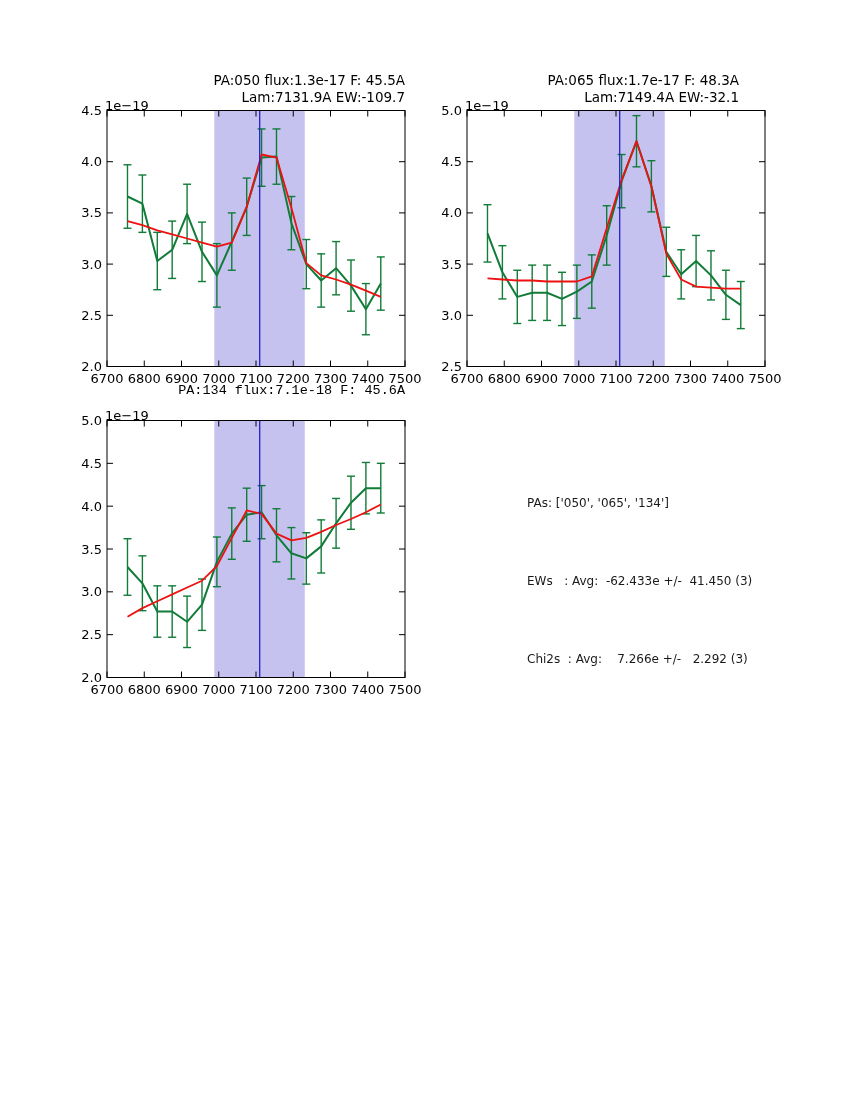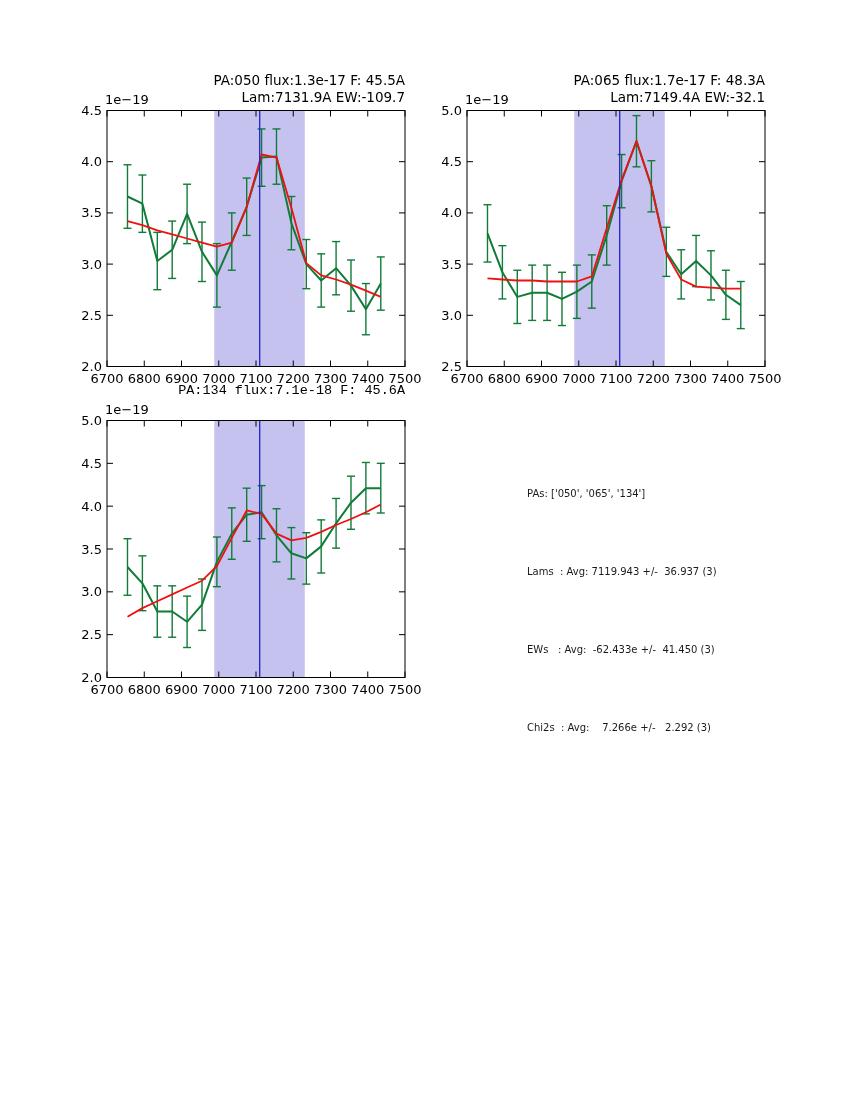--- a/index.html
+++ b/index.html
@@ -1,22 +1,22 @@
 <!DOCTYPE html>
 <html><head>
 <meta charset="utf-8">
 <style>
   html,body{margin:0;padding:0;background:#ffffff;}
   .page{position:relative;width:850px;height:1100px;background:#ffffff;overflow:hidden;
         font-family:"DejaVu Sans",sans-serif;color:#000;}
   #plots-svg{position:absolute;left:0;top:0;}
   svg text{font-family:"DejaVu Sans",sans-serif;font-size:13px;fill:#000;}
   .plot-title{position:absolute;text-align:right;font-size:13.5px;line-height:17px;color:#000;}
-  .offset-label{position:absolute;font-size:13px;color:#000;}
-  .info-block{position:absolute;left:527px;top:429px;font-size:10px;line-height:26px;
+  .offset-label{position:absolute;font-size:13px;color:#000;margin-top:6px;}
+  .info-block{position:absolute;left:527px;top:438px;font-size:12px;line-height:26px;
               white-space:pre;color:#1a1a1a;}
 </style>
 </head>
 <body>
 
 <div class="page">
 
   <svg id="plots-svg" width="850" height="1100">
       <g>
         <rect x="214.3" y="110.5" width="90.5" height="256" fill="#c5c2f0"></rect>
@@ -338,32 +338,31 @@
         <line x1="107" y1="420.5" x2="113" y2="420.5" stroke="#000000"></line>
         <line x1="405" y1="420.5" x2="399" y2="420.5" stroke="#000000"></line>
         <text x="102" y="425" text-anchor="end">5.0</text>
       </g>
     </svg>
 
   <div class="plot-title" style="left:107px;top:72px;width:298px;">
     <div>PA:050 flux:1.3e-17 F: 45.5A</div>
     <div>Lam:7131.9A EW:-109.7</div>
   </div>
-  <div class="plot-title" style="left:467px;top:72px;width:298px;">
+  <div class="plot-title" style="left:441px;top:72px;width:298px;">
     <div>PA:065 flux:1.7e-17 F: 48.3A</div>
     <div>Lam:7149.4A EW:-32.1</div>
   </div>
   <div class="plot-title" style="left:107px;top:382px;width:298px;font-family:Liberation Mono, monospace;">
     <div>PA:134 flux:7.1e-18 F: 45.6A</div>
   </div>
 
   <div class="offset-label" style="left:105px;top:92px;">1e−19</div>
   <div class="offset-label" style="left:465px;top:92px;">1e−19</div>
   <div class="offset-label" style="left:105px;top:402px;">1e−19</div>
 
   <div class="info-block">
     <div>PAs: ['050', '065', '134']</div>
-    <div>Lams  : Avg: 7119.943 +/-  36.937 (3)</div>
     <div>EWs   : Avg:  -62.433e +/-  41.450 (3)</div>
     <div>Chi2s  : Avg:    7.266e +/-   2.292 (3)</div>
   </div>
 
 </div>
 
 </body></html>

